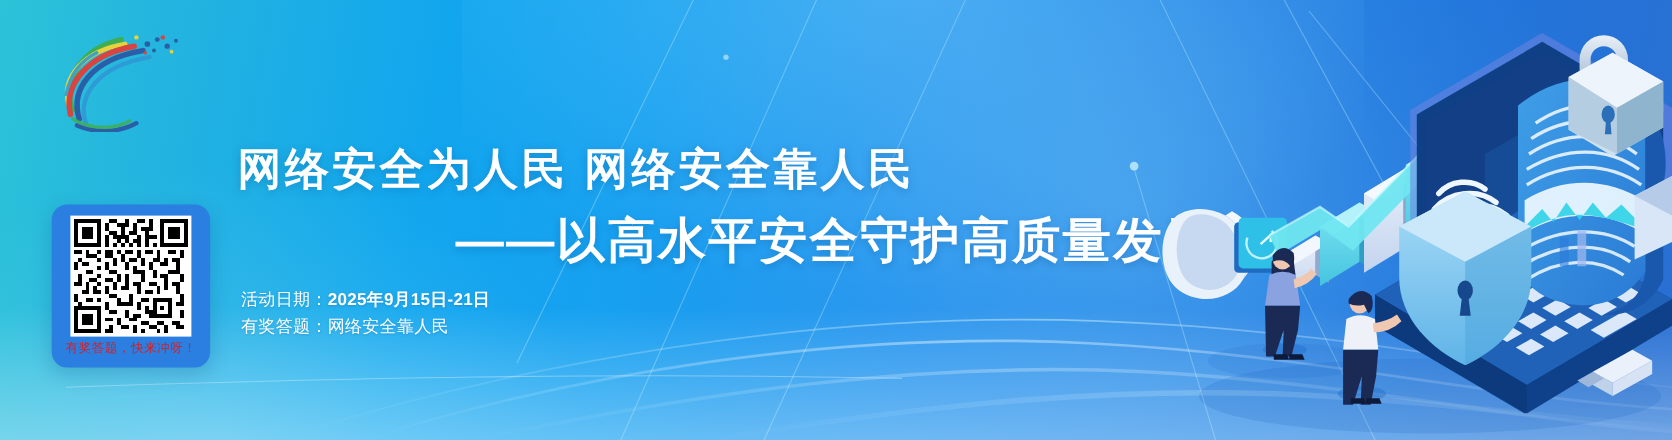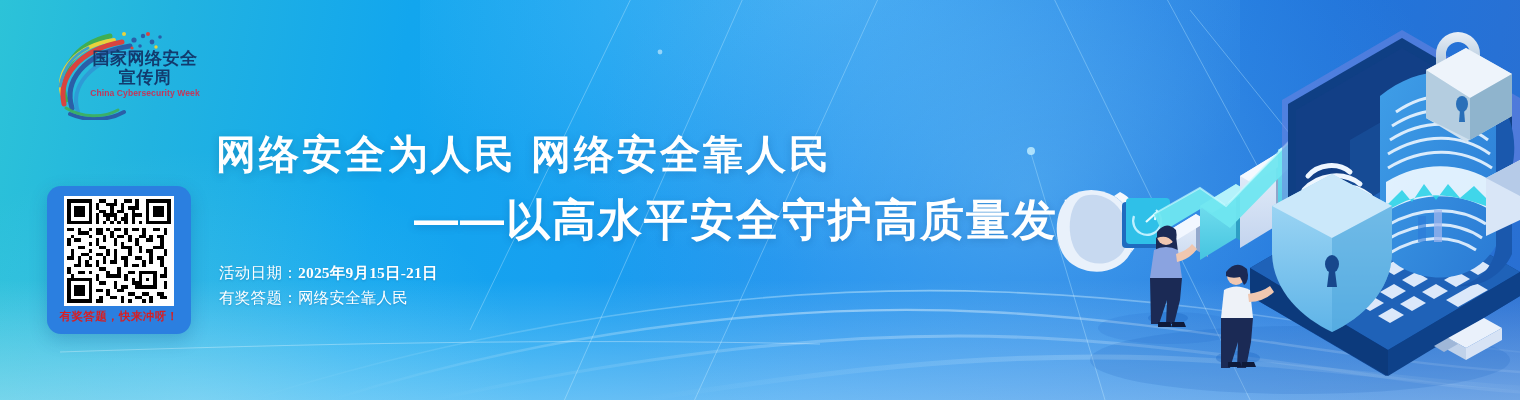--- a/index.html
+++ b/index.html
@@ -28,21 +28,21 @@
   
   #qr-card{
     position:absolute;left:47px;top:186px;width:144px;height:148px;
     background:#2b7fe0;border-radius:14px;
     box-shadow:0 6px 18px rgba(10,60,120,.22);
     display:flex;flex-direction:column;align-items:center;
     padding-top:10px;box-sizing:border-box;
   }
   #qr-img{width:110px;height:110px;background:#fff;padding:3px;box-sizing:border-box;}
   .qr-cap{
-    margin-top:3px;font-size:11.5px;font-weight:bold;color:#d61f24;
+    margin-top:3px;font-size:11.5px;font-weight:normal;color:#d61f24;
     letter-spacing:.4px;white-space:nowrap;
   }
   #qr-reflection{
     position:absolute;left:47px;top:336px;width:144px;height:60px;
     overflow:hidden;opacity:.30;
     -webkit-mask-image:linear-gradient(to bottom,rgba(0,0,0,.9),rgba(0,0,0,0));
     mask-image:linear-gradient(to bottom,rgba(0,0,0,.9),rgba(0,0,0,0));
   }
   
   #logo{position:absolute;left:48px;top:28px;width:170px;height:92px;}
@@ -63,21 +63,21 @@
   }
   #subhead{
     position:absolute;left:224px;top:198px;width:880px;text-align:right;
     font-size:44px;font-weight:bold;color:#ffffff;letter-spacing:2px;white-space:nowrap;
     text-shadow:0 2px 7px rgba(12,70,130,.26);line-height:1;
   }
   #meta{position:absolute;left:219px;top:260px;}
   .meta-row{font-size:15.5px;color:#ffffff;line-height:25px;white-space:nowrap;
     text-shadow:0 1px 2px rgba(15,70,125,.25);}
   .meta-row .lbl{letter-spacing:.3px;text-align:right;}
-  .meta-row .val{letter-spacing:.2px;font-family:Liberation Serif, serif;}
+  .meta-row .val{letter-spacing:.2px;}
   .meta-row.date .val{font-weight:bold;}
   
   #illustration{position:absolute;right:0;top:0;width:470px;height:400px;}
 </style>
 </head>
 <body>
 
 <div id="banner">
 
   <div class="bg-layer">
@@ -146,25 +146,20 @@
       </g>
       <g fill="#d8443f">
         <circle cx="100" cy="6" r="2"></circle>
           <circle cx="84" cy="20" r="1.6"></circle>
       </g>
       <g fill="#e8d23c">
         <circle cx="76" cy="6" r="2"></circle>
           <circle cx="108" cy="19" r="1.7"></circle>
       </g>
     </svg>
-  </div>
-  <div id="logo-text">
-    <div class="logo-l1">国家网络安全</div>
-    <div class="logo-l2">宣传周</div>
-    <div class="logo-en">China Cybersecurity Week</div>
   </div>
 
   <div id="qr-card">
     <div id="qr-img">
       <svg width="104" height="104" viewBox="0 0 29 29" shape-rendering="crispEdges" xmlns="http://www.w3.org/2000/svg">
         <rect width="29" height="29" fill="#fff"></rect>
         <g fill="#000">
 
           <rect x="0" y="0" width="7" height="1"></rect>
             <rect x="0" y="6" width="7" height="1"></rect>

